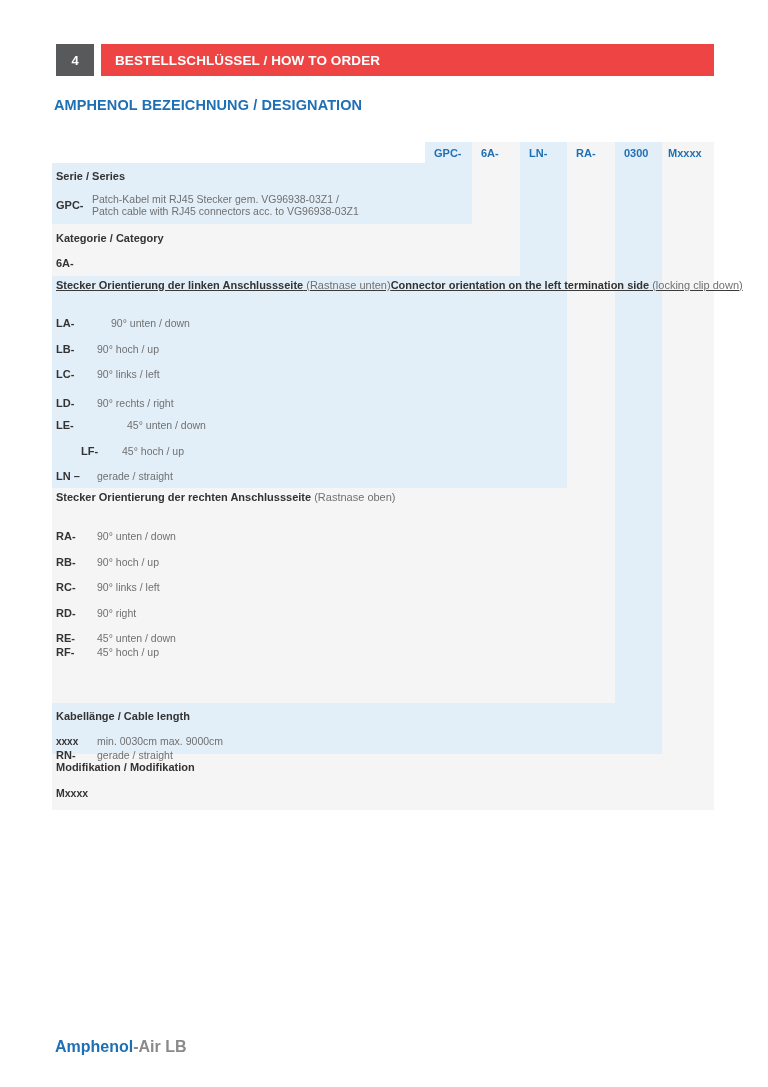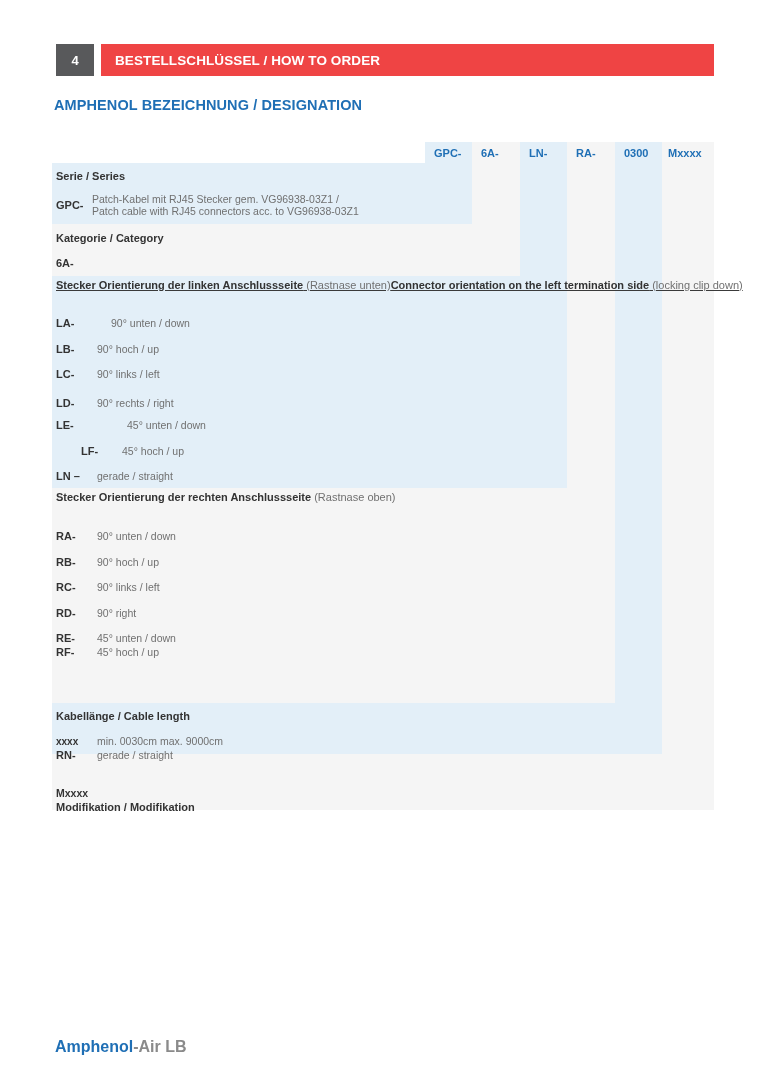--- a/index.html
+++ b/index.html
@@ -131,20 +131,20 @@
     <span class="code">RN-</span>
     <span class="desc">gerade / straight</span>
   </div>
 
 <div class="row sec" style="top:708px; height:16px;">Kabellänge / Cable length</div>
 <div class="row" style="top:733px; height:16px;">
   <span class="code" style="font-size:10px;">xxxx</span>
   <span class="desc">min. 0030cm max. 9000cm</span>
 </div>
 
-<div class="row sec" style="top:759px; height:16px;margin-top:40px;">Modifikation / Modifikation</div>
+<div class="row sec" style="top:759px; height:16px;">Modifikation / Modifikation</div>
 <div class="row" style="top:785px; height:16px;">
   <span class="code" style="width:44px; font-size:10.5px;">Mxxxx</span>
 </div>
 
 <div class="footer-logo">
   <span class="a">Amphenol</span><span class="b">-Air LB</span>
 </div>
 
 </body></html>

